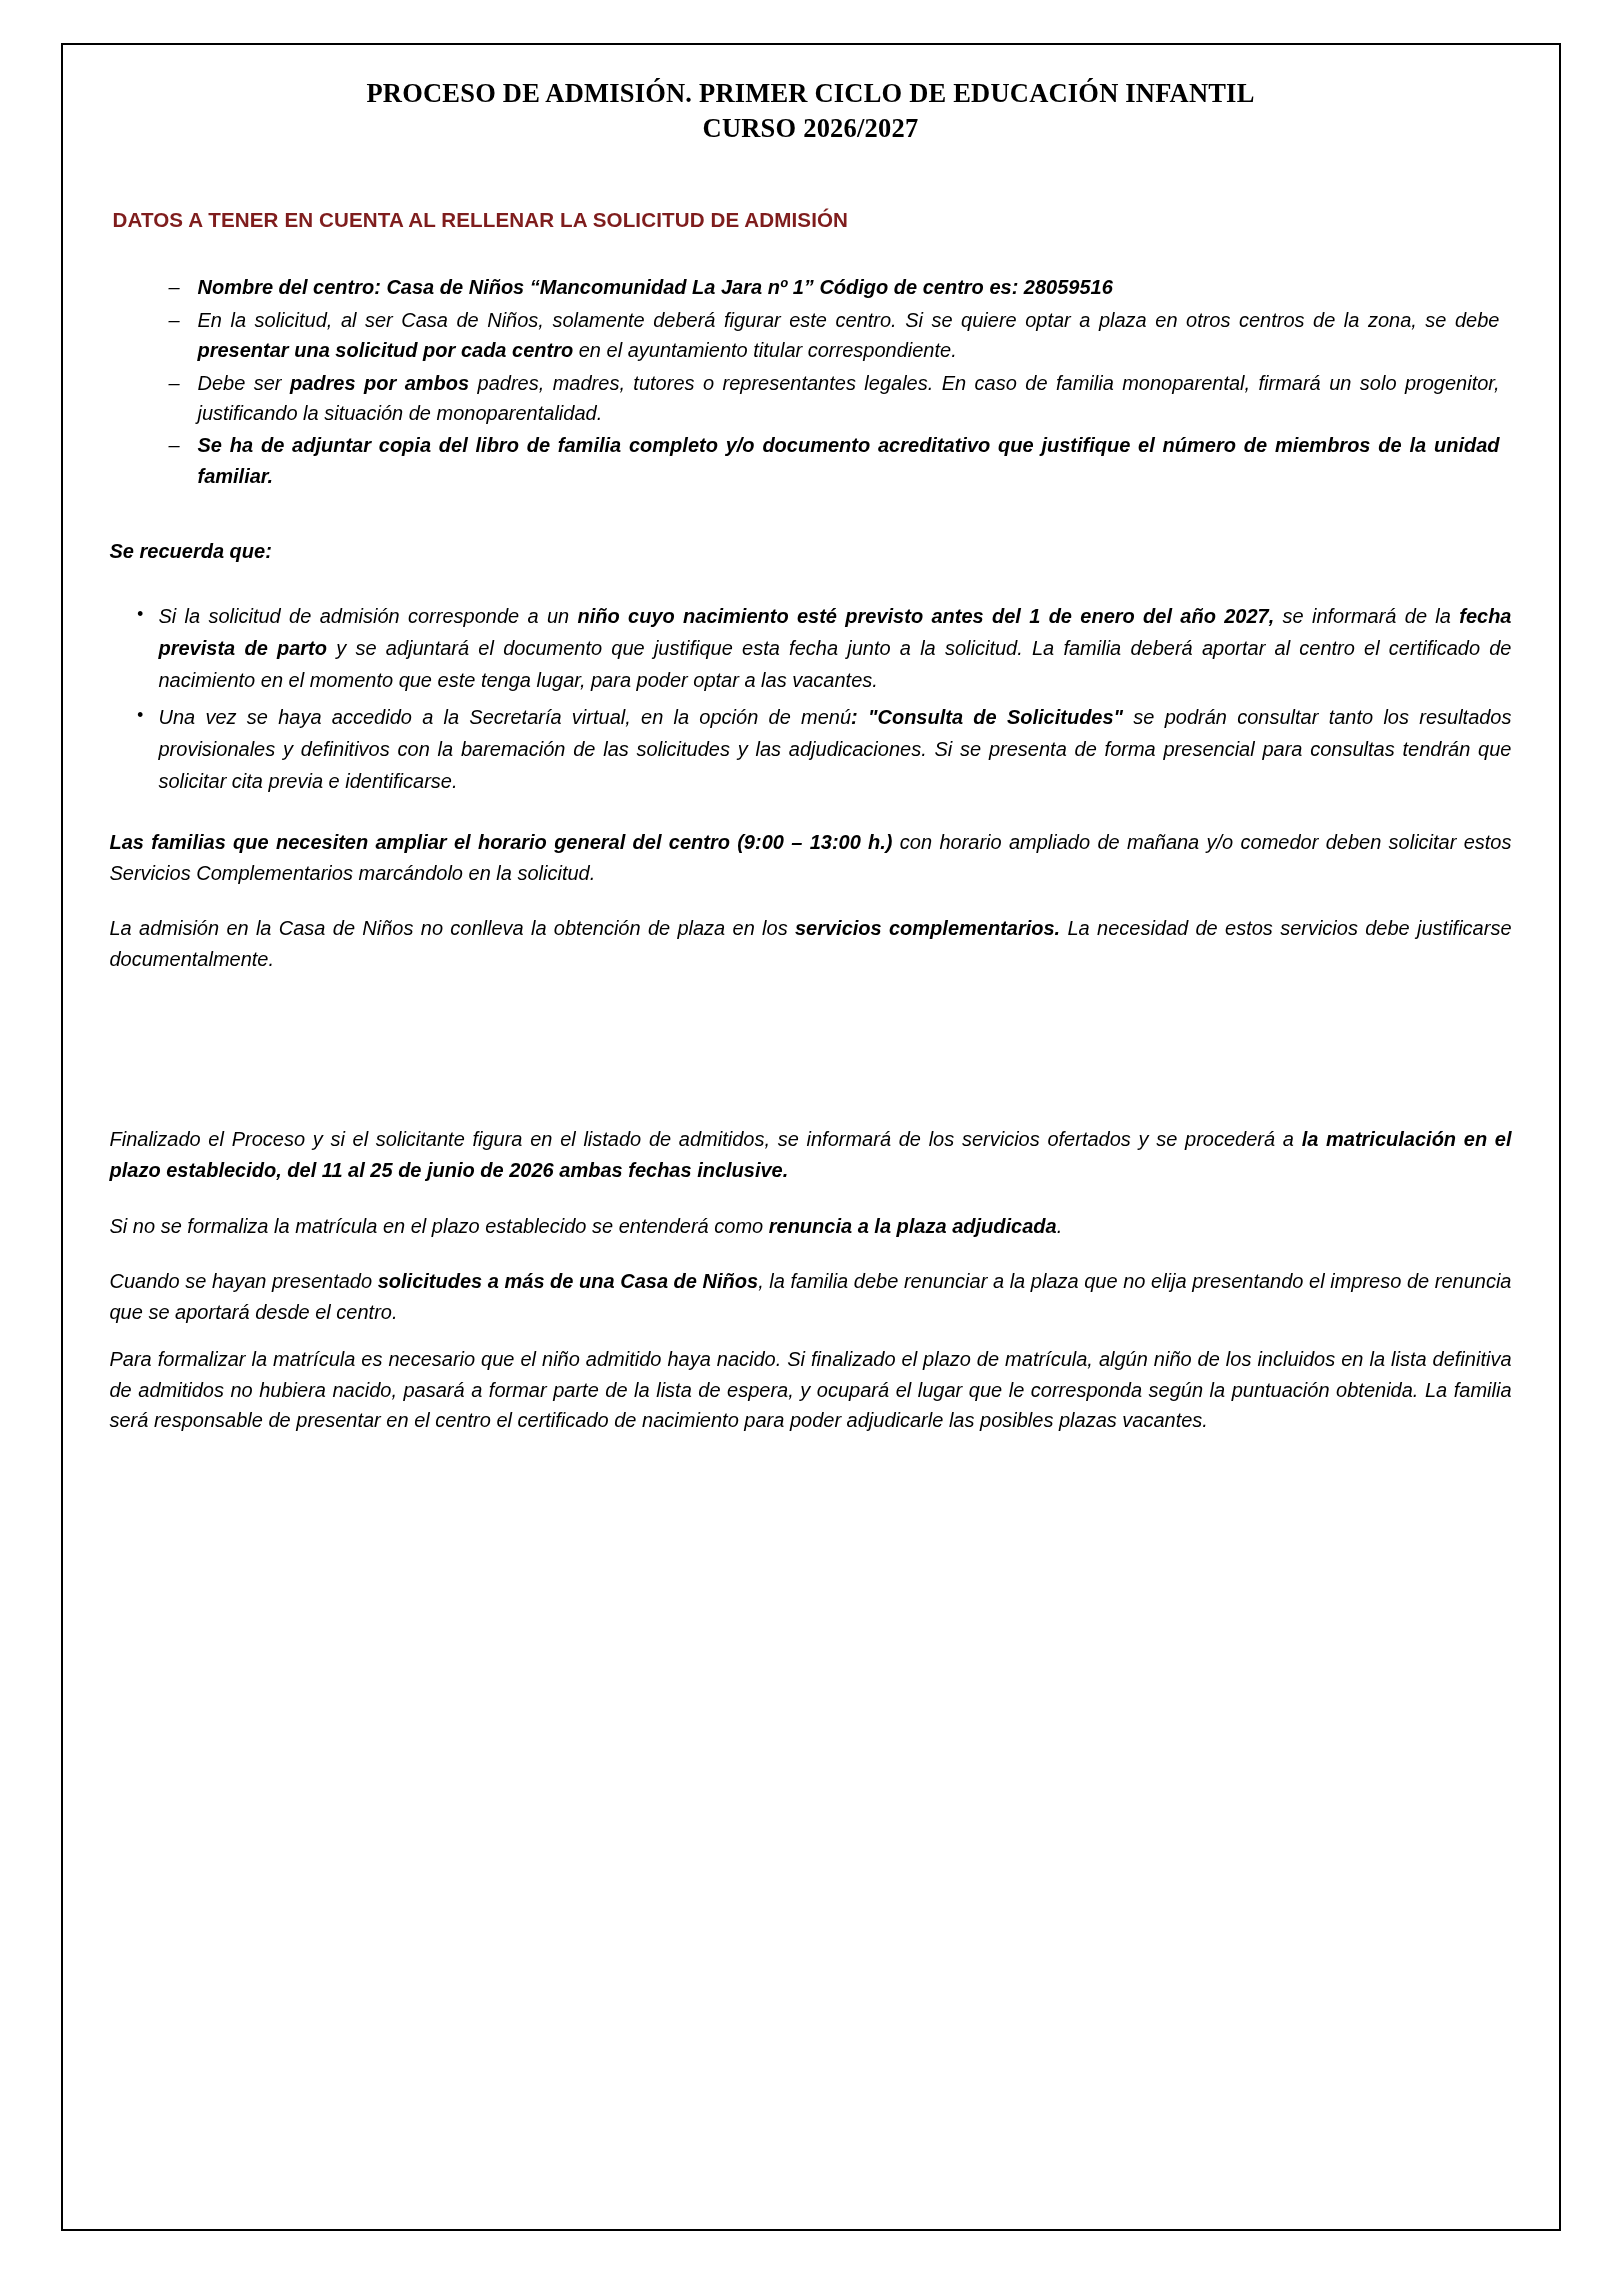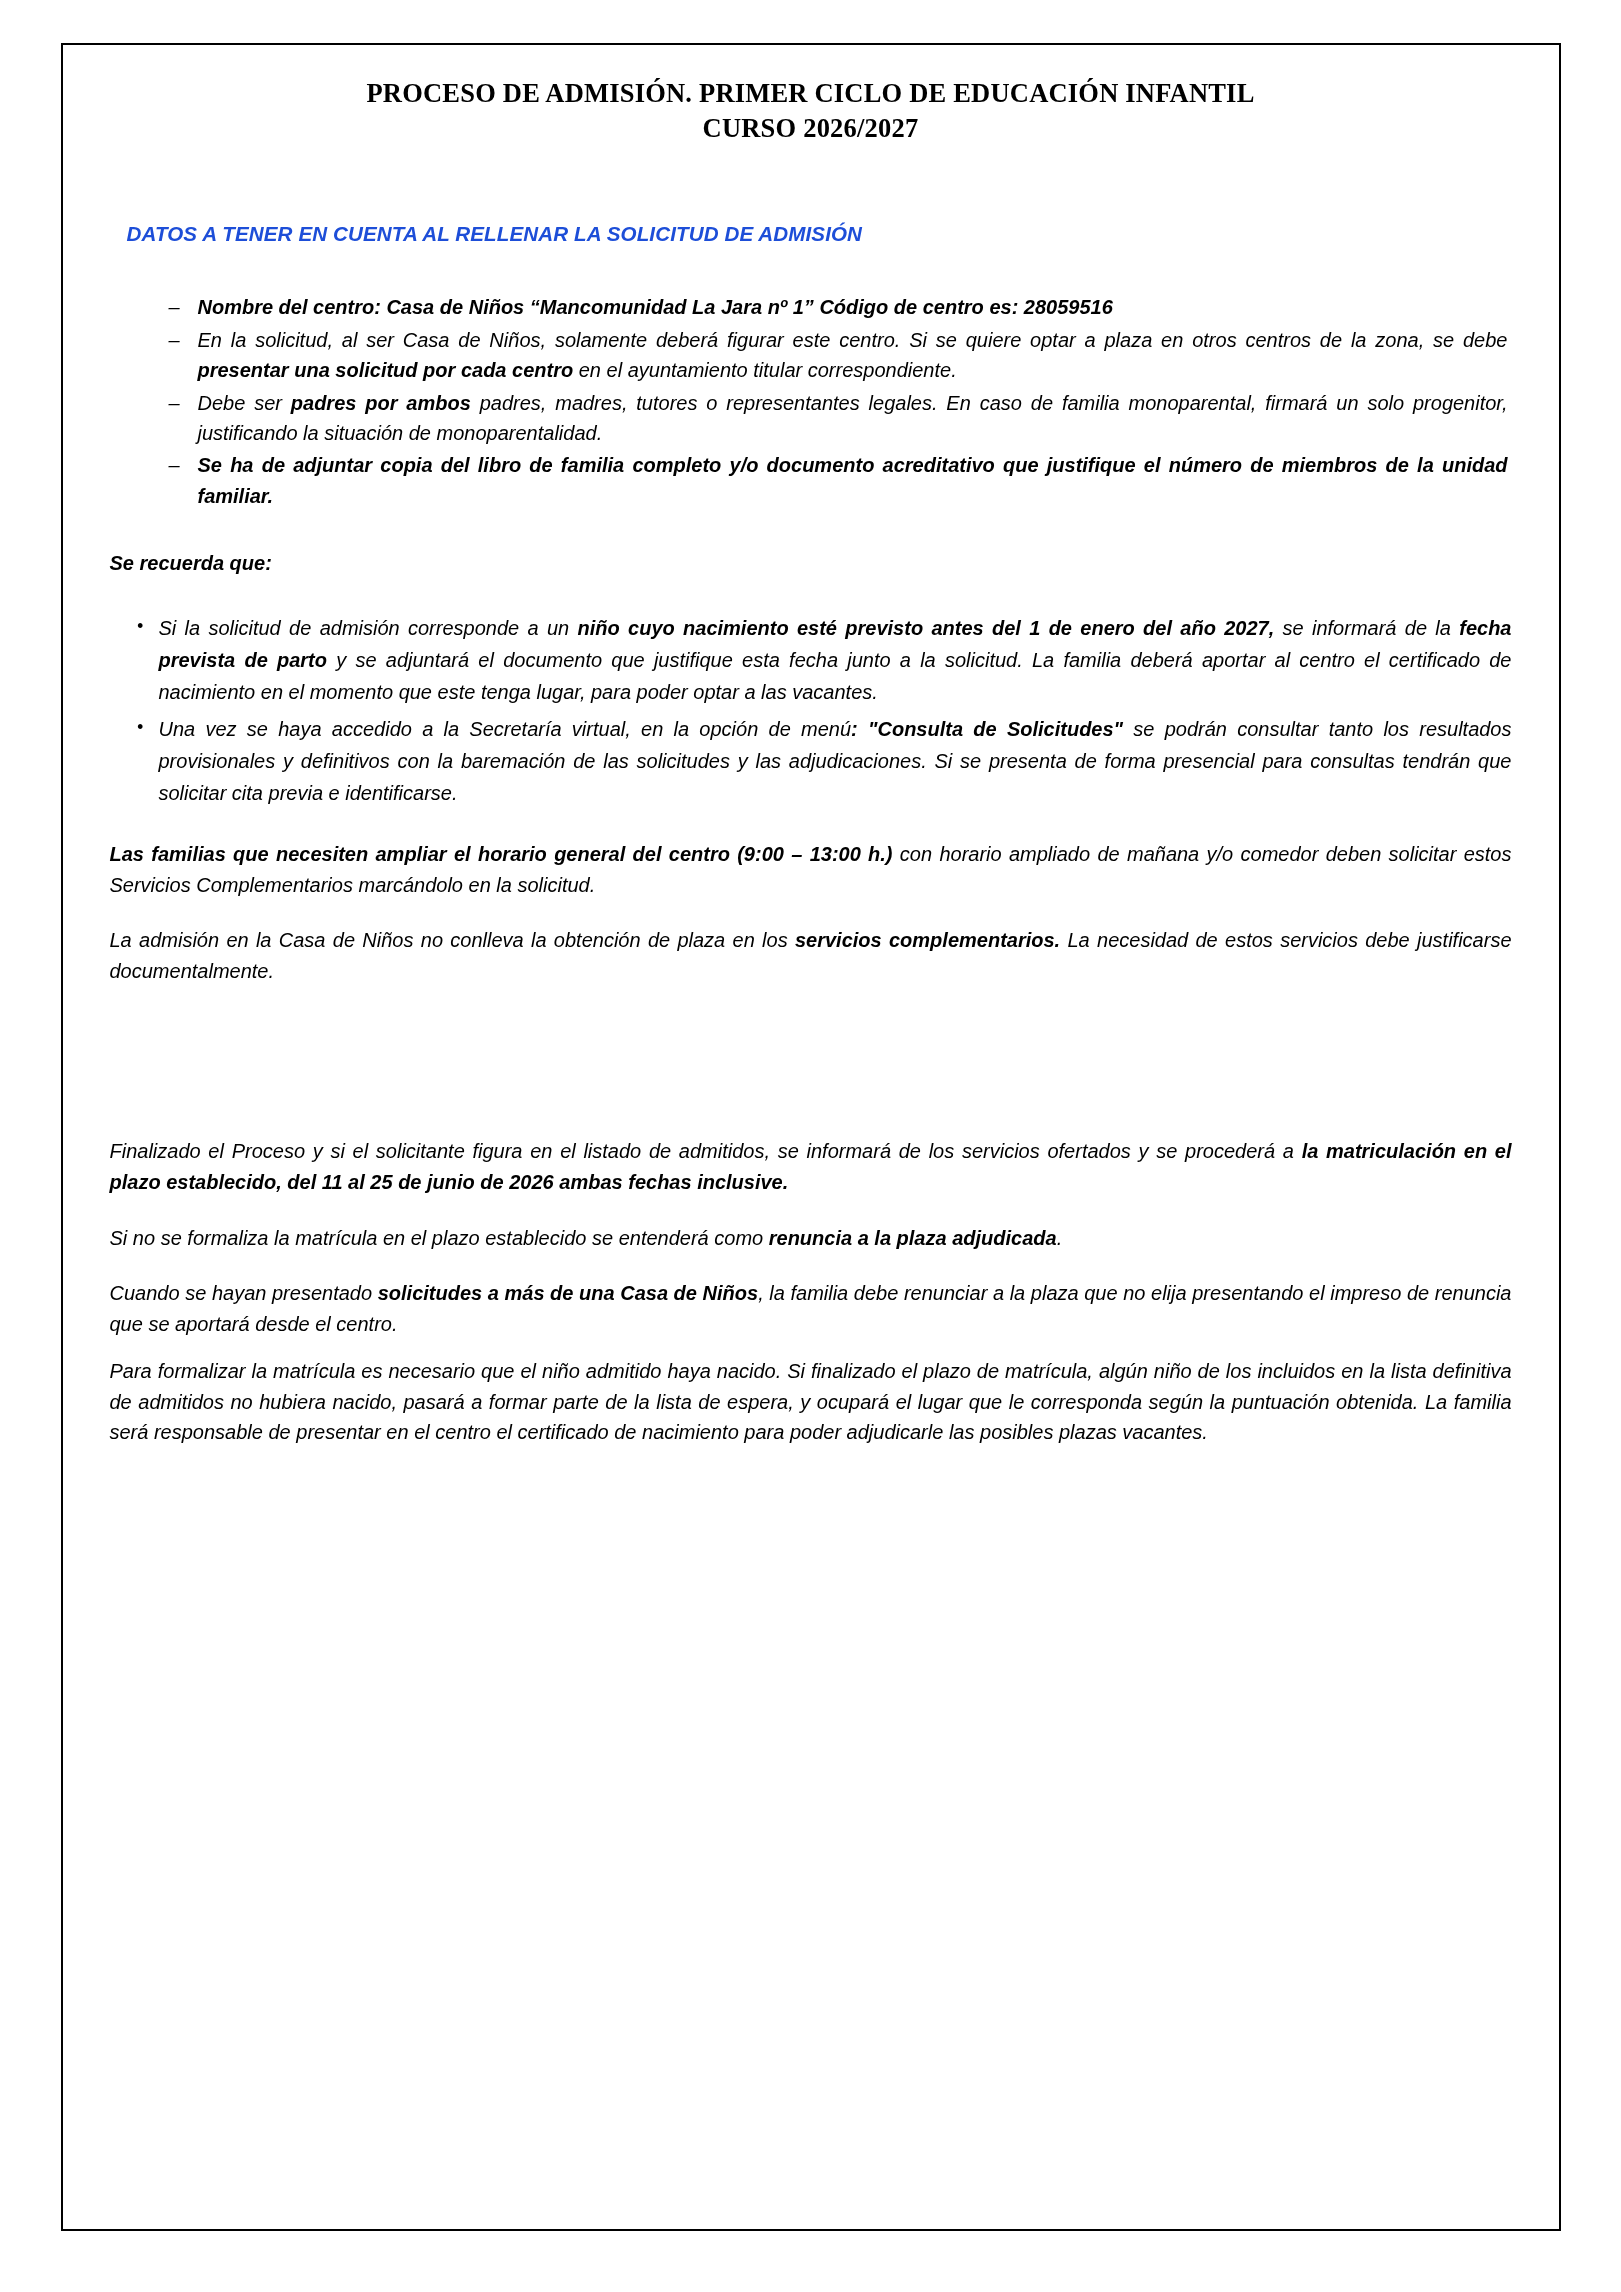--- a/index.html
+++ b/index.html
@@ -47,44 +47,43 @@
     letter-spacing: 0.2px;
     line-height: 1.32;
     margin: 0;
   }
   .doc-title .line2 {
     display: block;
   }
 
   
   .section-heading {
-    color: #1d4ed8;
+    color: #7f1d1d;
     font-weight: bold;
-    font-style: italic;
     font-size: 20.6px;
     letter-spacing: 0.1px;
-    margin: 17px;
+    margin: 3px;
   }
 
   
   .para {
     font-style: italic;
     font-size: 20px;
     line-height: 1.52;
     text-align: justify;
     margin: 0;
   }
   .para b, .bold {
     font-weight: bold;
   }
 
   
   .dash-list {
     list-style: none;
-    margin: 4px;
+    margin: 12px;
     padding: 0;
   }
   .dash-list > li {
     position: relative;
     padding-left: 33px;
     font-style: italic;
     font-size: 20px;
     line-height: 1.52;
     text-align: justify;
     margin-bottom: 2px;

